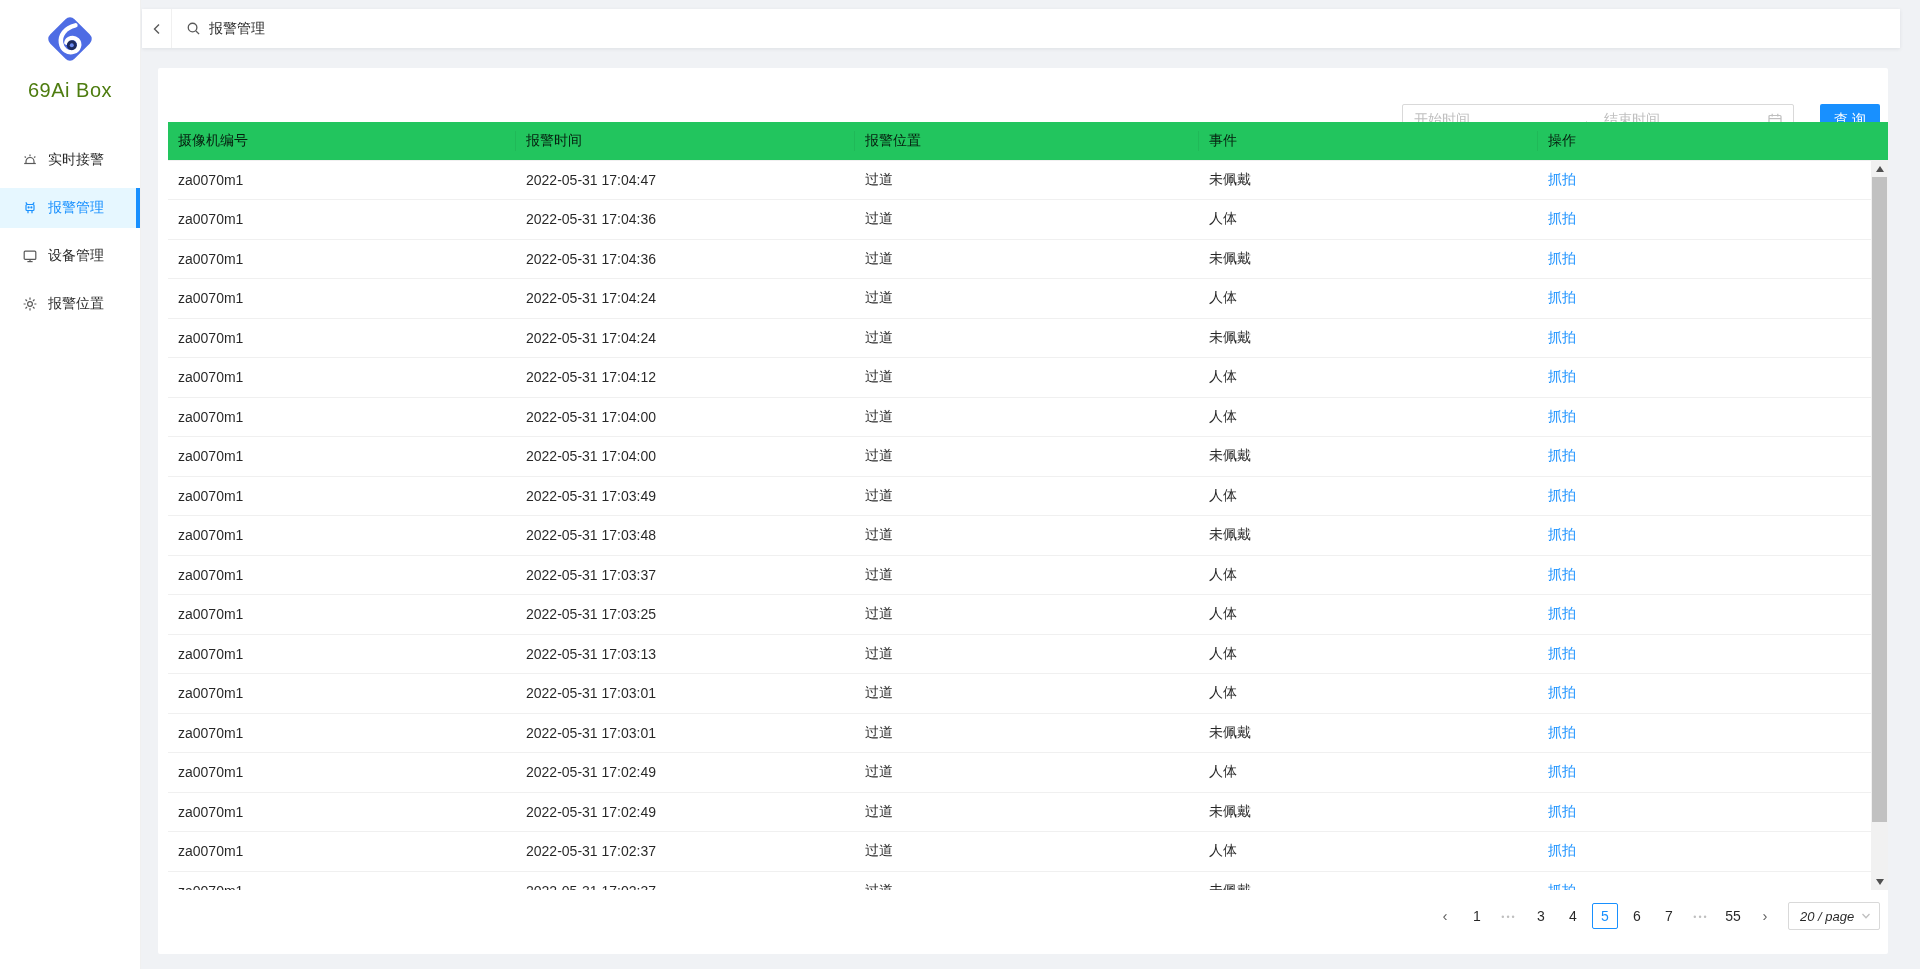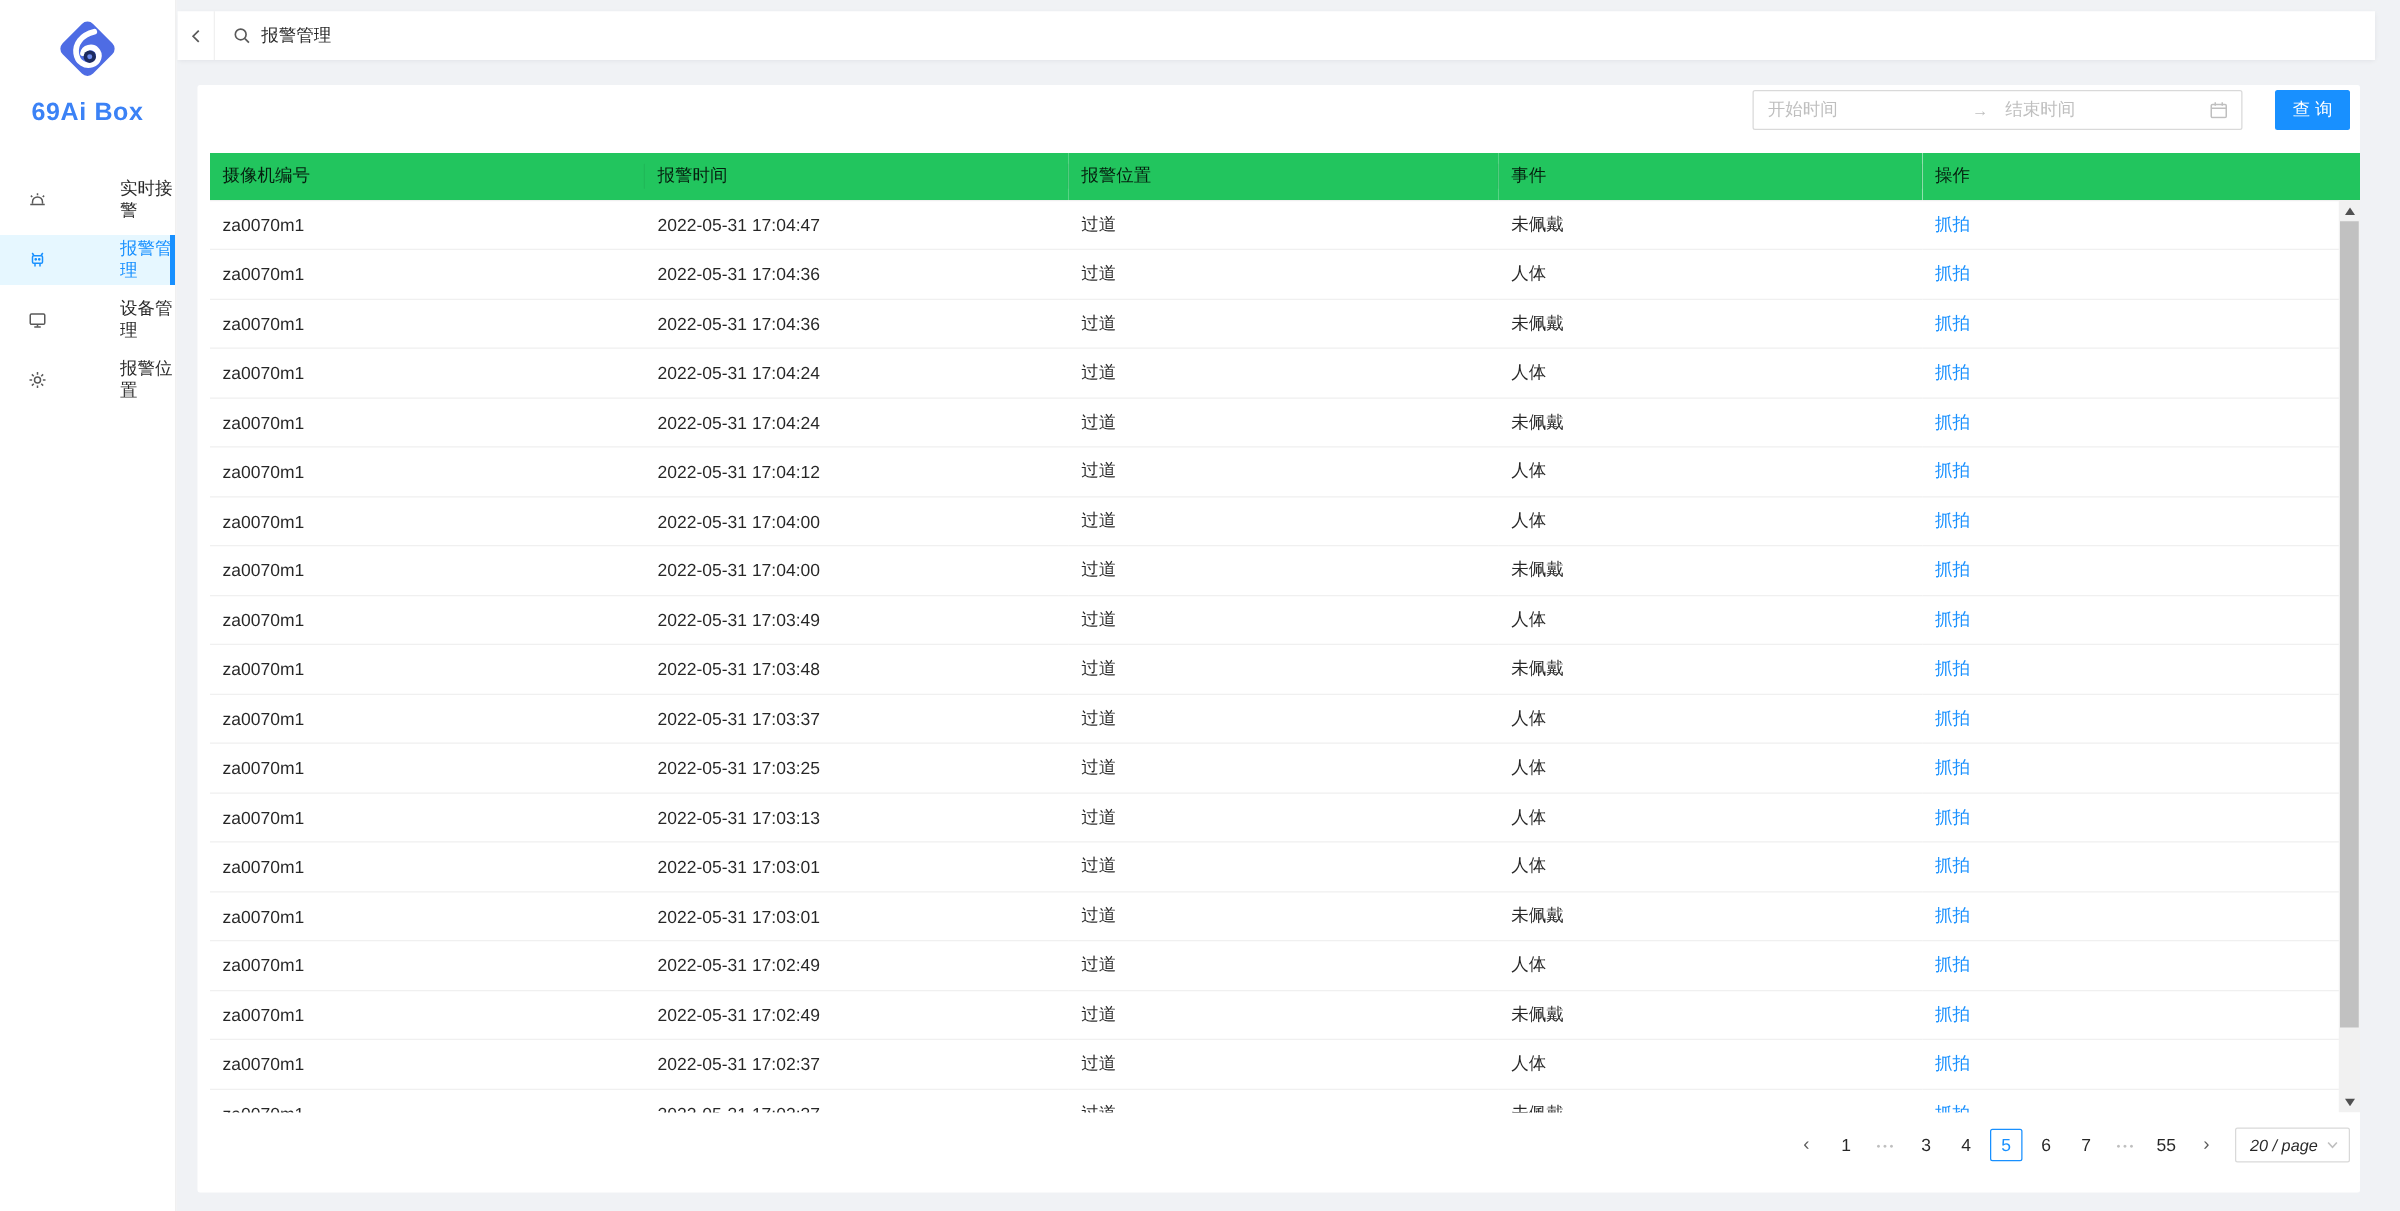--- a/index.html
+++ b/index.html
@@ -5,24 +5,24 @@
   * { margin:0; padding:0; box-sizing:border-box; }
   html,body { width:1920px; height:969px; overflow:hidden;
     font-family:"Liberation Sans","DejaVu Sans",sans-serif;
     background:#f0f2f5; color:rgba(0,0,0,.85); font-size:14px; }
 
   
   .sidebar { position:absolute; left:0; top:0; width:141px; height:969px;
     background:#fff; border-right:1px solid #f0f0f0; z-index:5; }
   .logo-wrap { padding-top:10px; text-align:center; }
   .logo-wrap svg { width:58px; height:58px; }
-  .brand-title { margin-top:8px; font-size:20px; color:#3b82f6; letter-spacing:.5px;font-weight:bold; }
+  .brand-title { margin-top:8px; font-size:20px; color:#4d7c0f; letter-spacing:.5px; }
   .menu { margin-top:38px; }
   .menu-item { position:relative; height:40px; margin:8px 0; display:flex;
-    align-items:center; padding-left:22px; cursor:pointer; color:rgba(0,0,0,.85);gap:48px; }
+    align-items:center; padding-left:22px; cursor:pointer; color:rgba(0,0,0,.85); }
   .menu-item .menu-icon { width:16px; height:16px; margin-right:10px; color:#595959;
     display:inline-flex; }
   .menu-item .menu-icon svg { width:16px; height:16px; }
   .menu-item.active { background:#e6f7ff; color:#1890ff; }
   .menu-item.active .menu-icon { color:#1890ff; }
   .menu-item.active::after { content:""; position:absolute; right:0; top:0;
     width:4px; height:100%; background:#1890ff; }
 
   
   .topbar { position:absolute; left:142px; top:9px; width:1758px; height:39px;
@@ -33,21 +33,21 @@
   .collapse-btn svg { width:12px; height:12px; }
   .topbar-search { display:flex; align-items:center; margin-left:14px; }
   .topbar-search svg { width:15px; height:15px; color:#595959; margin-right:8px; }
   .topbar-search .label { font-size:14px; color:rgba(0,0,0,.85); }
 
   
   .card { position:absolute; left:158px; top:68px; width:1730px; height:886px;
     background:#fff; border-radius:2px; }
 
   
-  .filter-row { position:absolute; top:4px; right:8px; display:flex; align-items:center;padding-left:16px; }
+  .filter-row { position:absolute; top:36px; right:8px; display:flex; align-items:center;padding-left:16px; }
   .range-picker { width:392px; height:32px; border:1px solid #d9d9d9; border-radius:2px;
     display:flex; align-items:center; padding:0 11px; background:#fff; cursor:pointer; }
   .range-picker .ph { color:#bfbfbf; font-size:14px; }
   .range-picker .start { width:150px; }
   .range-picker .arrow { color:#bfbfbf; width:40px; text-align:center; font-size:13px; }
   .range-picker .end { flex:1; }
   .range-picker .cal-icon { color:#bfbfbf; display:inline-flex; }
   .range-picker .cal-icon svg { width:14px; height:14px; }
   .query-btn { margin-left:26px; height:32px; padding:0 14px; background:#1890ff;
     color:#fff; border:none; border-radius:2px; font-size:14px; cursor:pointer;

